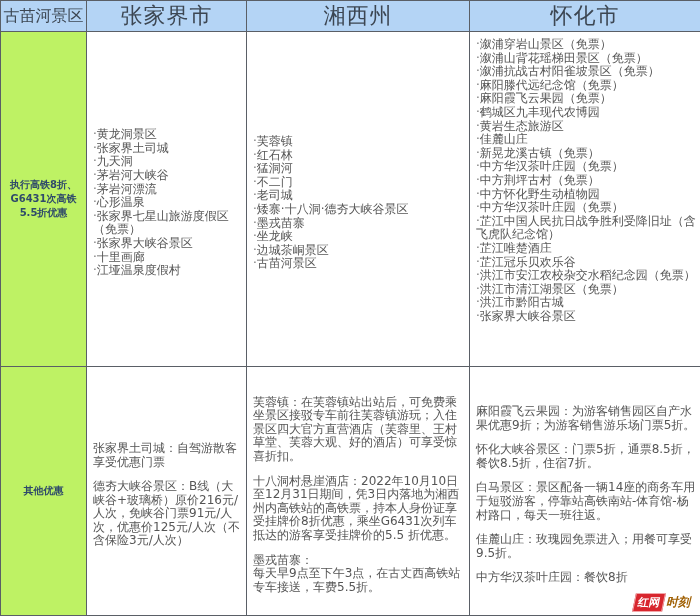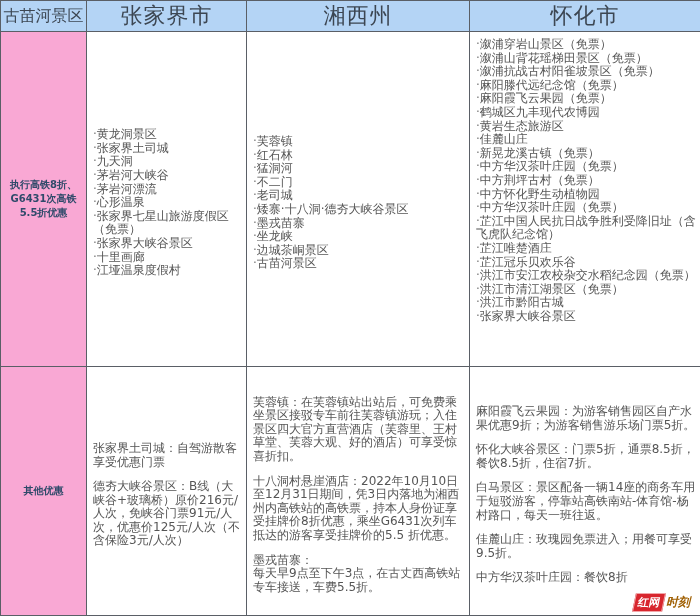--- a/index.html
+++ b/index.html
@@ -18,21 +18,21 @@
       background: #b4d4f5;
       height: 29px;
       font-weight: normal;
       color: #3c4652;
       text-align: center;
       vertical-align: middle;
     }
     th.hdr.first { font-size: 16px; }
     th.hdr.city { font-size: 22px; letter-spacing: 1px; }
     td.label {
-      background: #f9a8d4;
+      background: #bef264;
       text-align: center;
       vertical-align: middle;
       font-size: 10px;
       font-weight: bold;
       color: #2f4a6a;
       line-height: 14px;
       padding: 0 9px;
     }
     td.cell {
       vertical-align: middle;

